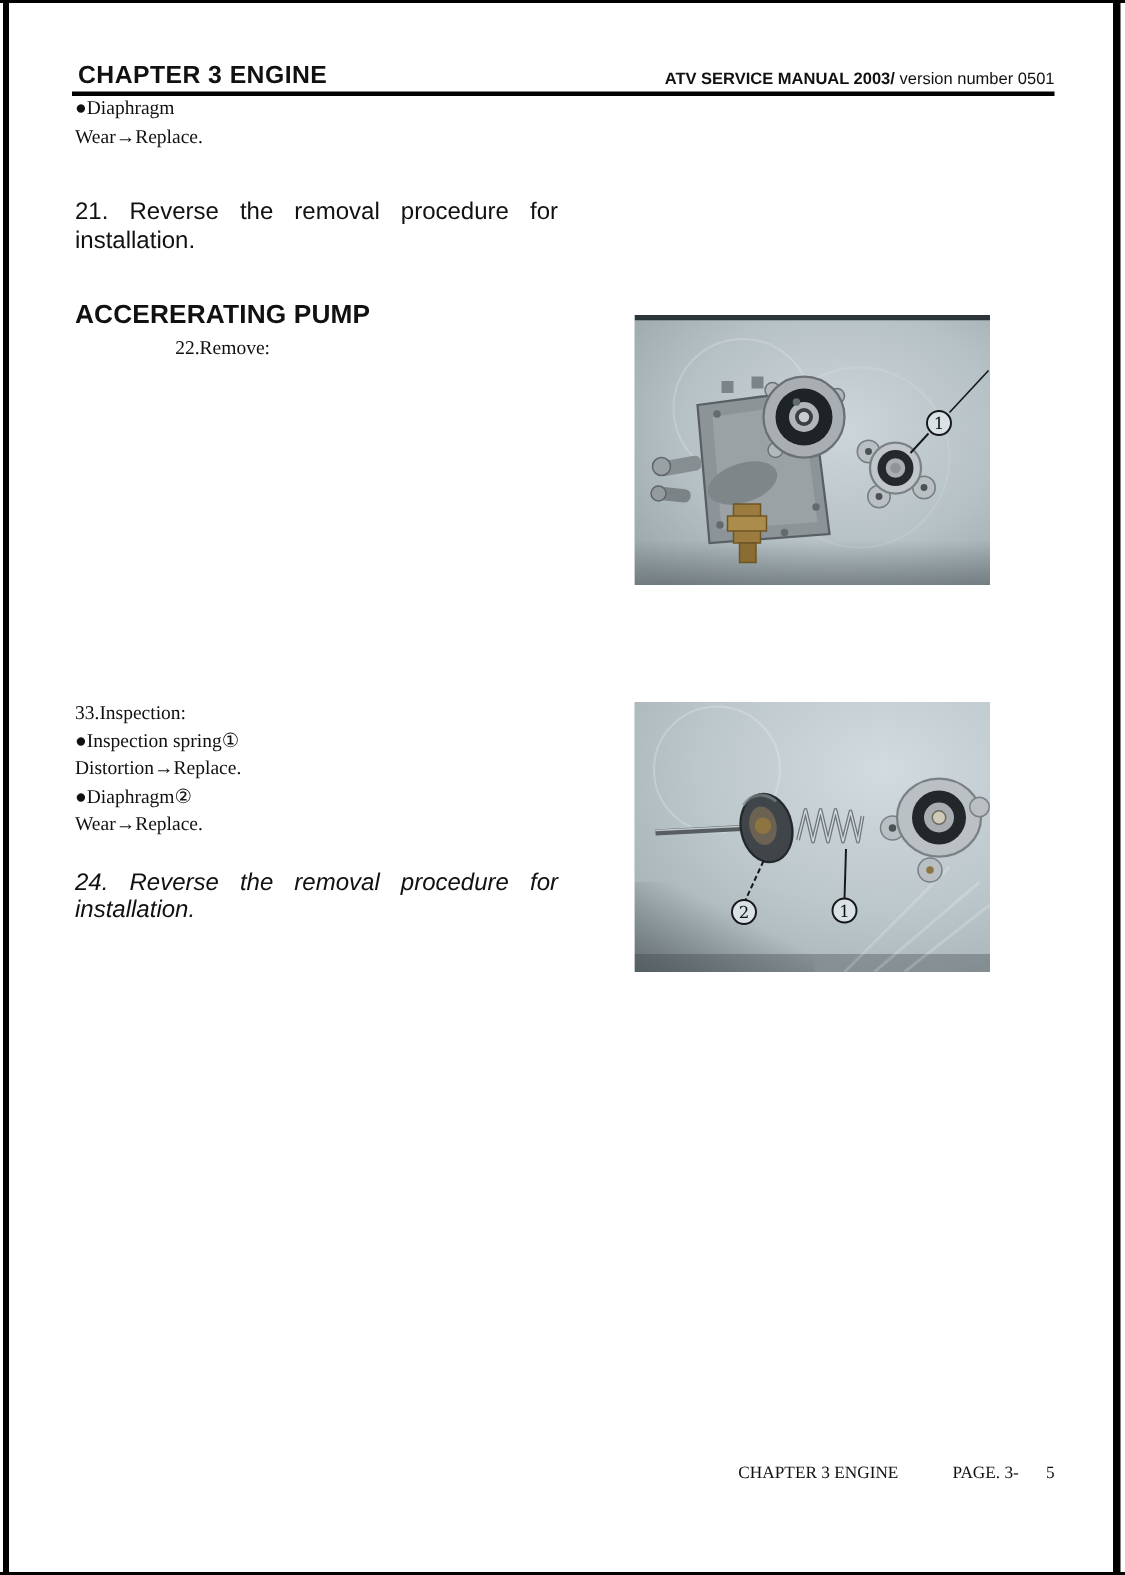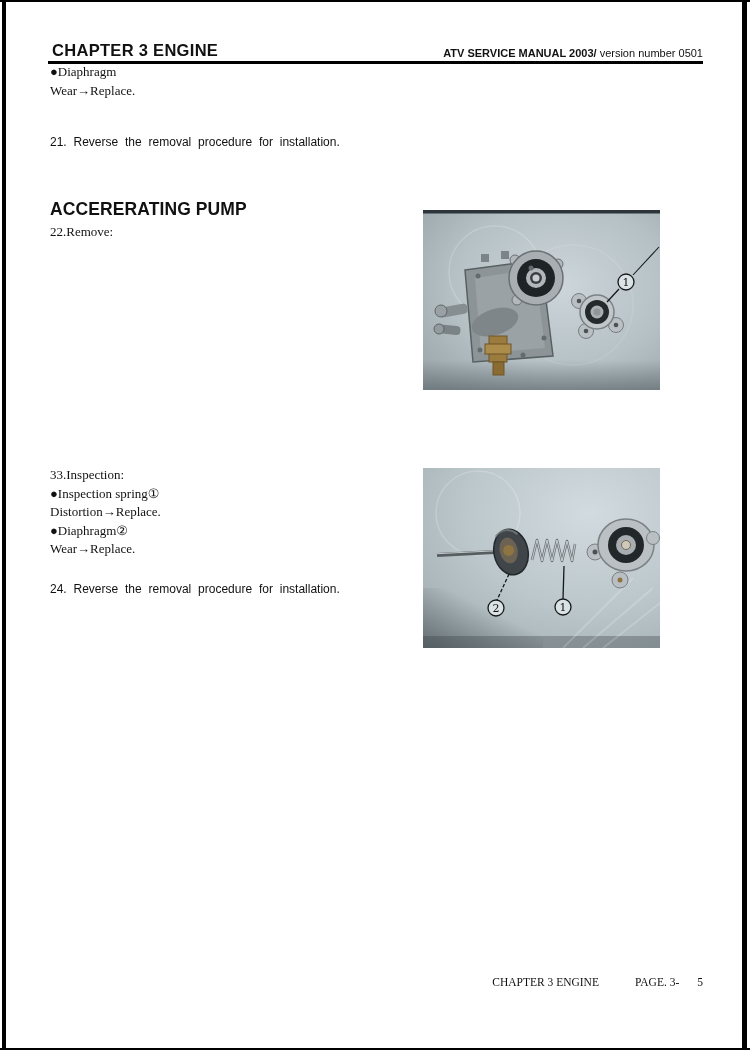--- a/index.html
+++ b/index.html
@@ -22,28 +22,28 @@
   }
   .manual-title {
     position:absolute; right:47px; top:47px;
     font-size:11px; white-space:nowrap;
   }
   .manual-title .b { font-weight:bold; }
   .header-rule { position:absolute; left:48px; top:61px; width:655px; height:3px; background:#000; }
 
   
   .ln { font-size:13px; line-height:18.5px; white-space:nowrap;font-family:Liberation Serif, serif; }
-  .para { width:322px; font-size:12px; line-height:18.5px; text-align:justify; word-spacing:3.5px; }
+  .para { width:322px; font-size:16px; line-height:18.5px; text-align:justify; word-spacing:3.5px; }
   .section-heading { font-size:17.5px; font-weight:bold; line-height:21px; margin:0 0 3px 0; letter-spacing:0.1px; white-space:nowrap; }
 
   #block1 { position:absolute; left:50px; top:63px; }
   #para21 { position:absolute; left:50px; top:133px; }
-  #block3 { position:absolute; left:50px; top:199px; }
+  #block3 { position:absolute; left:50px; top:199px;text-align:center; }
   #block4 { position:absolute; left:50px; top:466px; }
-  #para24 { margin-top:21px; }
+  #para24 { margin-top:21px;font-style:italic; }
 
   
   .photo { position:absolute; width:237px; height:180px; overflow:hidden; background:#b3bec2; }
   #fig1 { left:423px; top:210px; }
   #fig2 { left:423px; top:468px; }
   .photo svg { display:block; }
 
   
   .footer {
     position:absolute; top:976px; right:47px;

